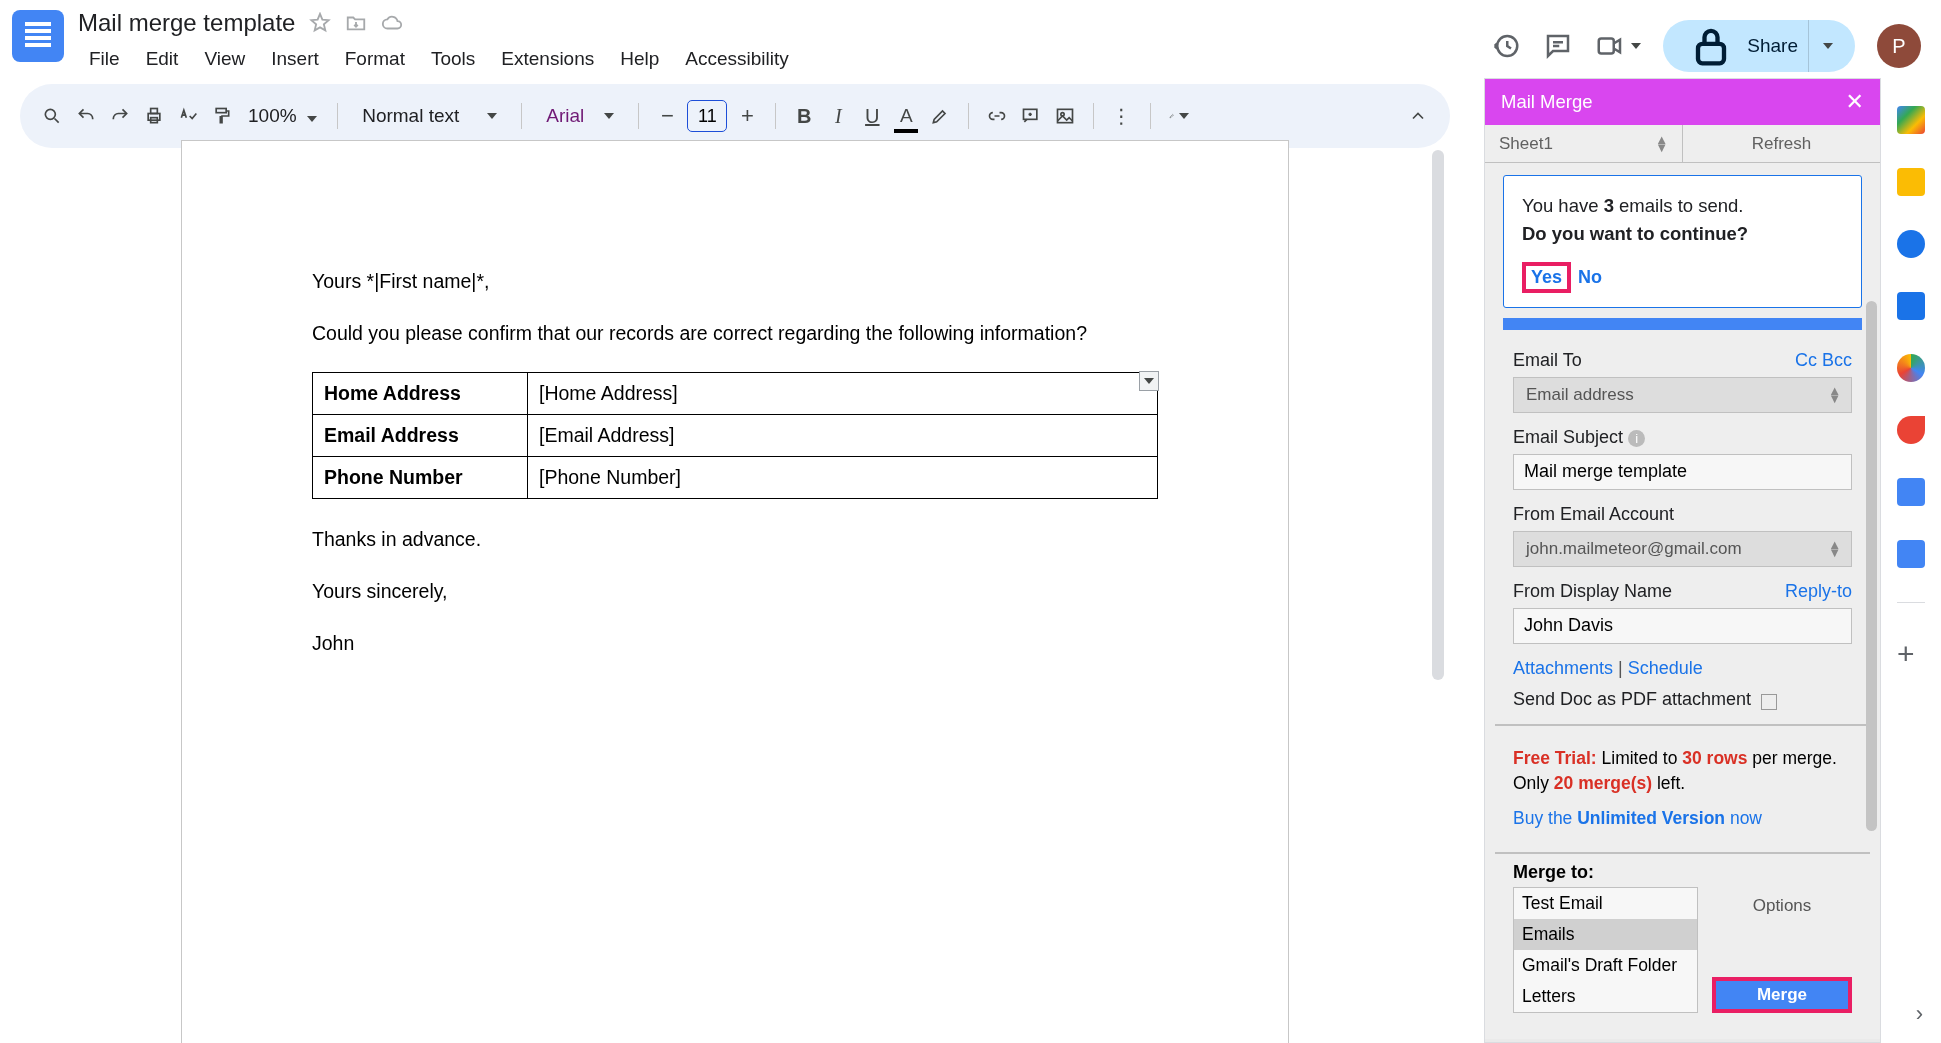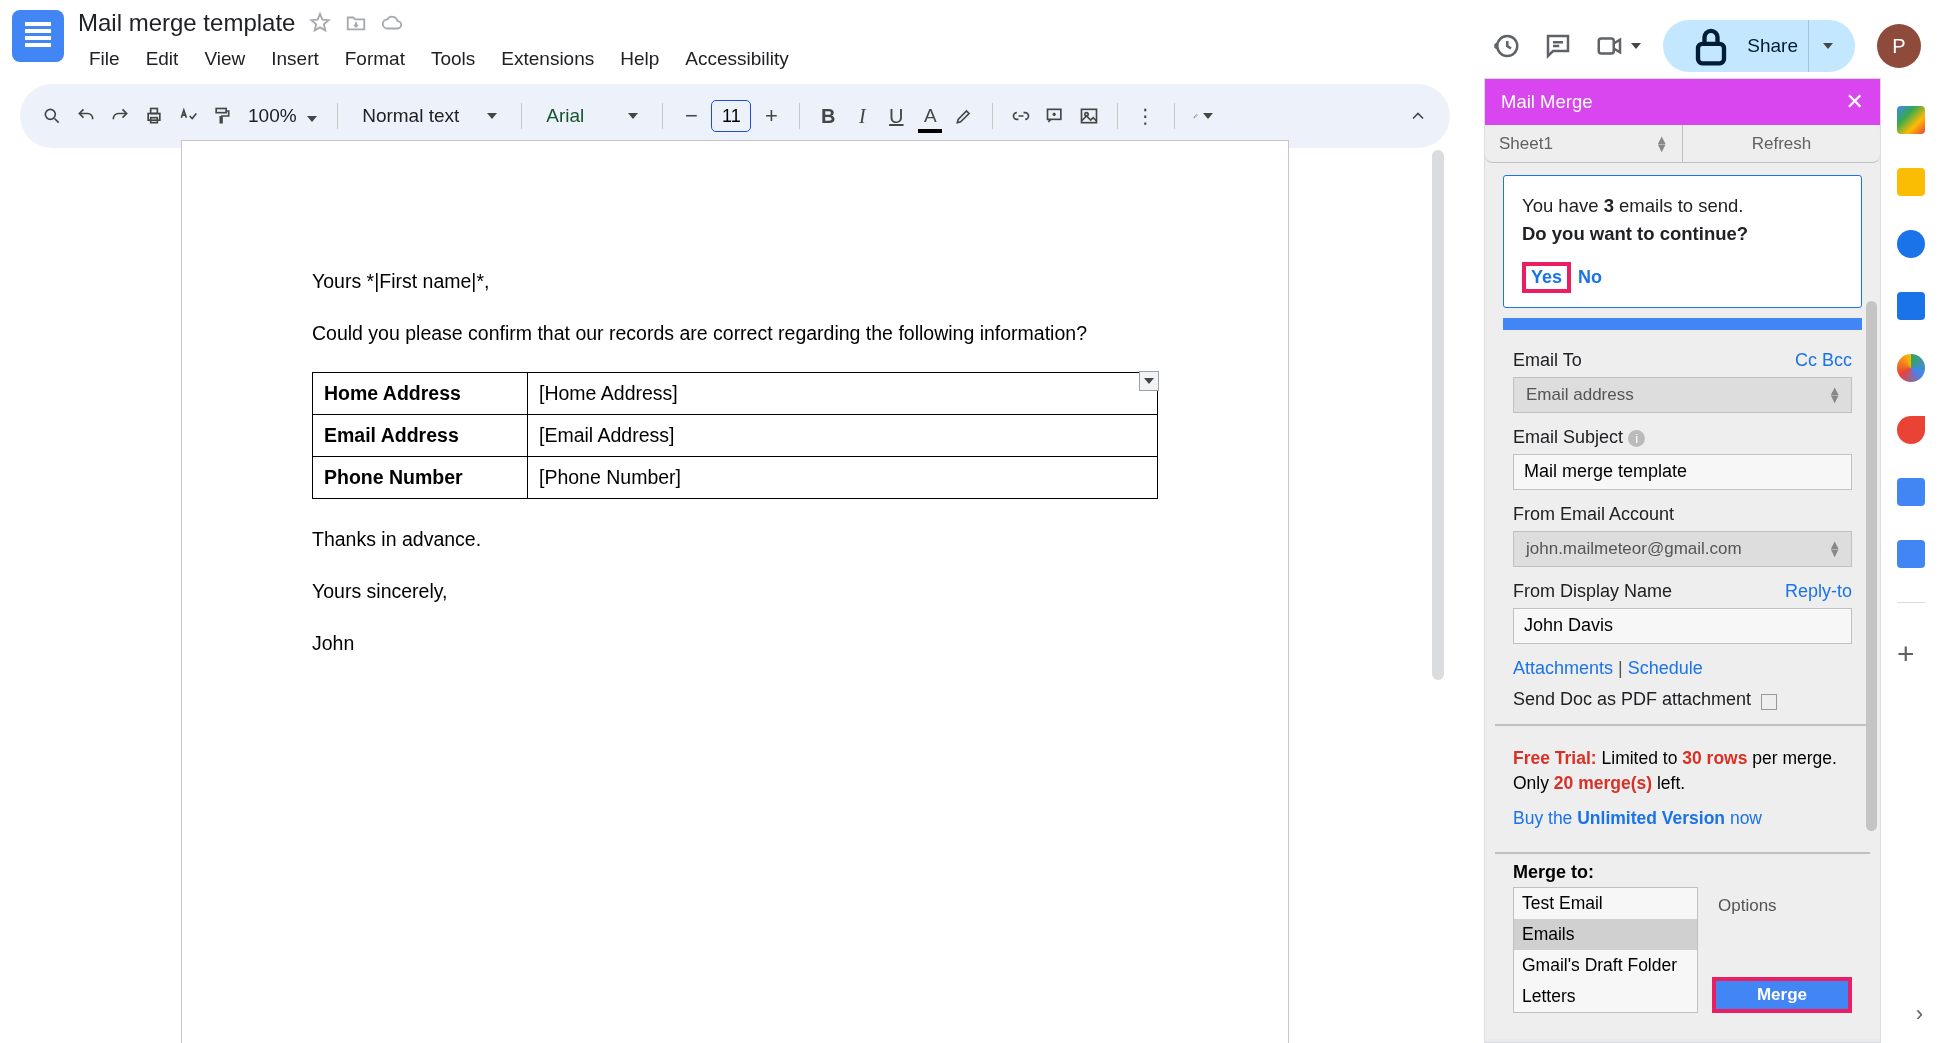--- a/index.html
+++ b/index.html
@@ -22,41 +22,41 @@
 .share-btn .lbl { font-size:19px; font-weight:500; color:#001d35; margin:0 10px; }
 .share-drop { border-left:1px solid rgba(0,0,0,.15); padding:0 14px; height:100%; display:flex; align-items:center; }
 .avatar { width:44px; height:44px; border-radius:50%; background:#8e4a3a; color:#fff; display:flex; align-items:center; justify-content:center; font-size:20px; }
 
 
 .tbar { margin:6px 20px 0 20px; background:#edf2fa; border-radius:40px; height:64px; display:flex; align-items:center; padding:0 18px; gap:6px; width:1430px; }
 .tbar .tb { width:28px; height:28px; display:flex; align-items:center; justify-content:center; color:#444746; cursor:pointer; padding:0 4px; }
 .tbar .sep { width:1px; height:26px; background:#c7c7c7; margin:0 8px; }
 .zoom { font-size:19px; color:#202124; padding:0 6px; }
 .style-sel { font-size:19px; color:#202124; padding:0 10px; display:flex; align-items:center; gap:28px; }
-.font-sel { font-size:19px; color:#14532d; padding:0 10px; display:flex; align-items:center; gap:44px;justify-content:flex-end; }
+.font-sel { font-size:19px; color:#701a75; padding:0 10px; display:flex; align-items:center; gap:20px;justify-content:flex-end; }
 .fs-box { border:1px solid #1d4ed8; border-radius:5px; width:40px; height:32px; display:flex; align-items:center; justify-content:center; font-size:18px; }
 .tcolor { position:relative; }
 .tcolor::after { content:''; position:absolute; bottom:-3px; left:2px; width:24px; height:4px; background:#000; }
 .collapse { margin-left:auto; }
 
 
 .doc-area { position:absolute; top:140px; left:20px; width:1430px; bottom:0; overflow:hidden; }
 .page { margin:0 auto; width:1108px; background:#fff; border:1px solid #c7c7c7; min-height:1400px; padding:126px 130px; position:relative; }
 .page p { font-size:19.5px; line-height:1.45; color:#000; margin-bottom:24px; }
 .tbl { border-collapse:collapse; width:100%; margin-bottom:26px; position:relative; }
 .tbl td { border:1.5px solid #000; padding:9px 11px; font-size:19.5px; }
 .tbl td:first-child { width:215px; font-weight:700; }
 .tbl-handle { position:absolute; right:-1px; top:-1px; width:20px; height:20px; border:1.5px solid #9aa0a6; background:#f1f3f4; display:flex; align-items:center; justify-content:center; }
 .doc-scroll { position:absolute; right:6px; top:10px; width:12px; height:530px; background:#dadce0; border-radius:6px; }
 
 
 .panel { position:absolute; top:78px; right:60px; width:397px; bottom:0; border:1px solid #dadce0; background:#eaeaea; }
 .pn-hd { background:#d946ef; color:#fff; height:46px; display:flex; align-items:center; padding:0 16px; font-size:18.5px; font-weight:500;text-align:right; }
 .pn-hd .x { margin-left:auto; cursor:pointer; font-size:22px; }
-.pn-tabs { height:38px; background:#eee; display:flex; border-bottom:1.5px solid #c0c0c0;border-radius:8px; }
+.pn-tabs { height:38px; background:#eee; display:flex; border-bottom:1.5px solid #c0c0c0; }
 .pn-tab { flex:1; display:flex; align-items:center; justify-content:space-between; padding:0 14px; font-size:17px; color:#616161; font-weight:500; }
 .pn-tab.r { justify-content:center; border-left:1.5px solid #c0c0c0; }
 .sort-ic { font-size:13px; color:#888; line-height:.6; }
 .pn-body { padding:12px 10px; background:#eee; }
 .confirm-card { background:#fff; border:1.5px solid #1a73e8; border-radius:3px; padding:16px 18px 14px; margin:0 8px 10px; }
 .confirm-card p { font-size:18.5px; line-height:1.5; color:#202124; }
 .cf-btns { margin-top:14px; display:flex; gap:2px; }
 .cf-yes { border:4px solid #e91e63; padding:1px 5px; color:#1a73e8; font-size:18px; font-weight:700; cursor:pointer; }
 .cf-no { color:#1a73e8; font-size:18px; font-weight:700; padding:5px; cursor:pointer; }
 .blue-bar { height:12px; background:#4285f4; margin:0 8px; }
@@ -75,21 +75,21 @@
 .trial { padding:12px 18px; font-size:17.5px; line-height:1.45; }
 .trial .r { color:#d93025; font-weight:700; }
 .trial a { color:#1a73e8; text-decoration:none; }
 .merge-sec { padding:8px 18px 14px; display:flex; gap:14px; }
 .merge-left { flex:1; }
 .merge-left .mt { font-size:18px; font-weight:700; margin-bottom:4px; }
 .merge-list { border:1px solid #c0c0c0; }
 .merge-list div { padding:5px 8px; font-size:17.5px; background:#f7f7f7; cursor:pointer; }
 .merge-list div.sel { background:#d0d0d0; }
 .merge-right { display:flex; flex-direction:column; justify-content:space-between; width:140px; padding-top:28px; }
-.opt-btn { font-size:17px; color:#555; padding:6px; cursor:pointer; }
+.opt-btn { text-align:center; font-size:17px; color:#555; padding:6px; cursor:pointer; }
 .merge-btn { background:#4285f4; border:4px solid #e91e63; color:#fff; font-size:17px; font-weight:700; height:36px; display:flex; align-items:center; justify-content:center; cursor:pointer; }
 .panel-scroll { position:absolute; right:3px; top:222px; width:11px; height:530px; background:#c4c4c4; border-radius:6px; }
 
 
 .rail { position:absolute; right:0; top:78px; width:60px; bottom:0; display:flex; flex-direction:column; align-items:center; padding-top:28px; gap:34px; }
 .rail-ic { width:28px; height:28px; cursor:pointer; border-radius:4px; }
 .rail .cal { background:linear-gradient(135deg,#4285f4,#34a853,#fbbc04,#ea4335); }
 .rail .keep { background:#fbbc04; }
 .rail .tasks { background:#1a73e8; border-radius:50%; }
 .rail .contacts { background:#1a73e8; }

